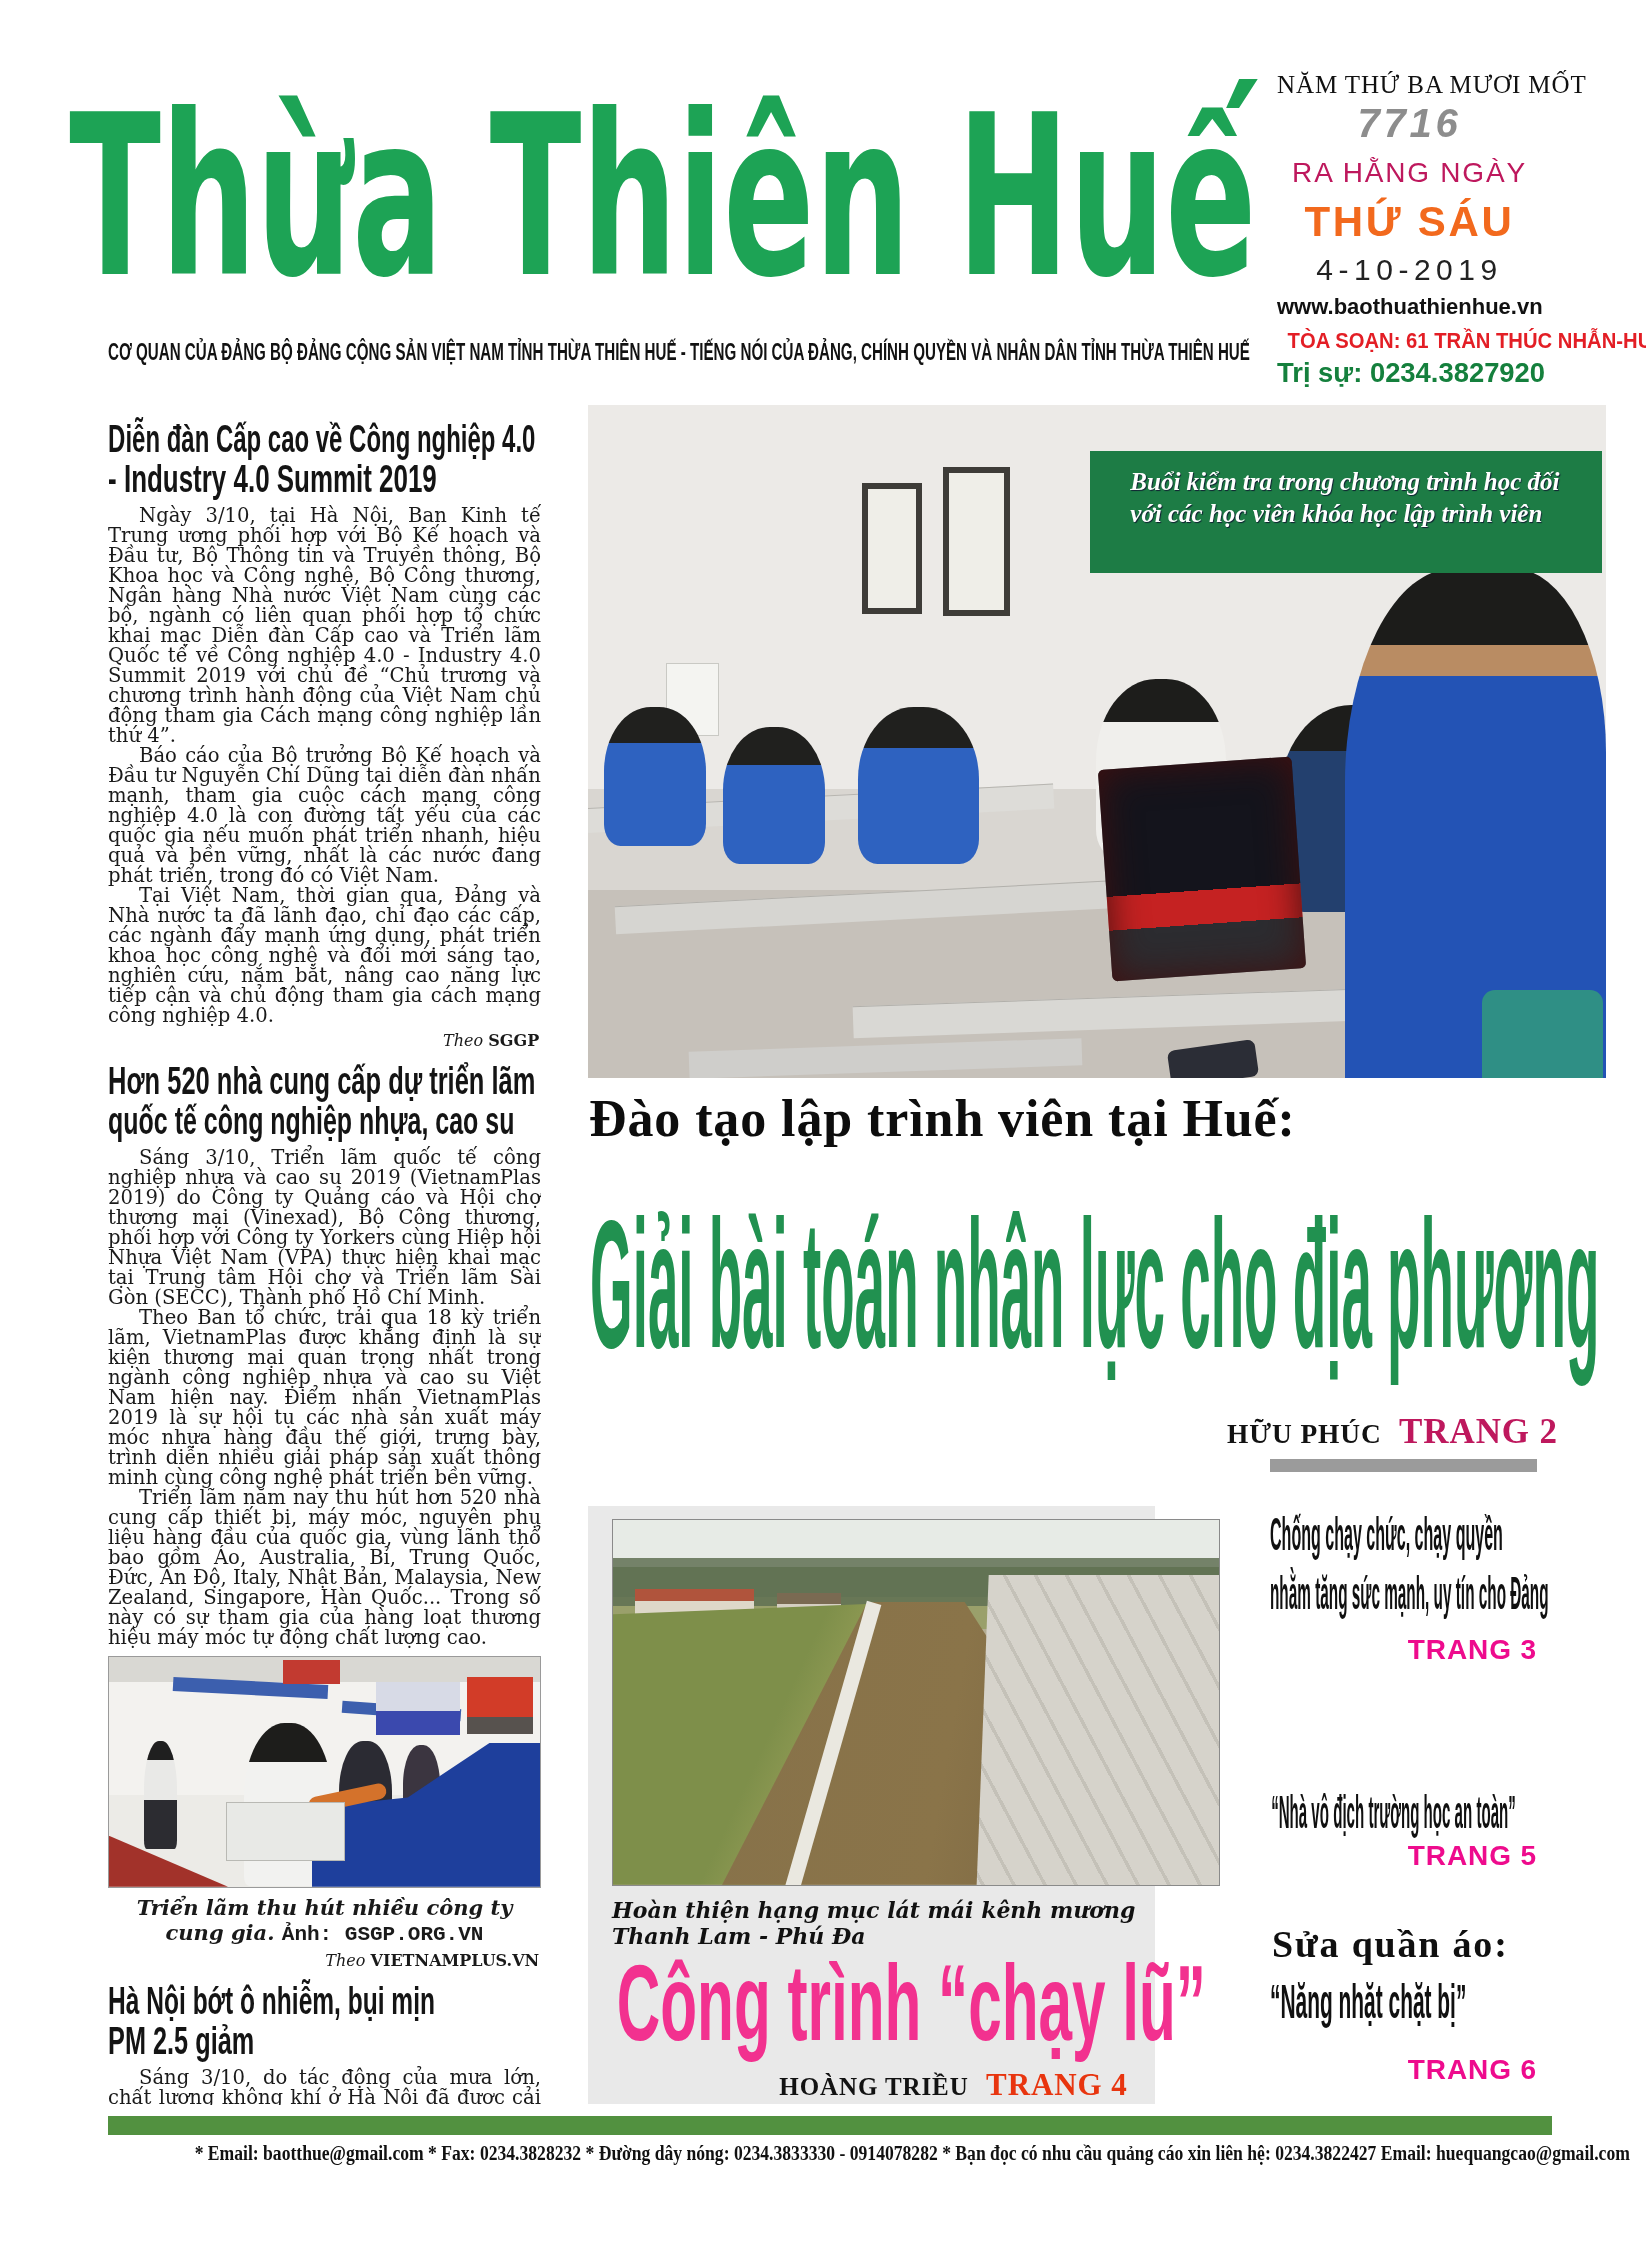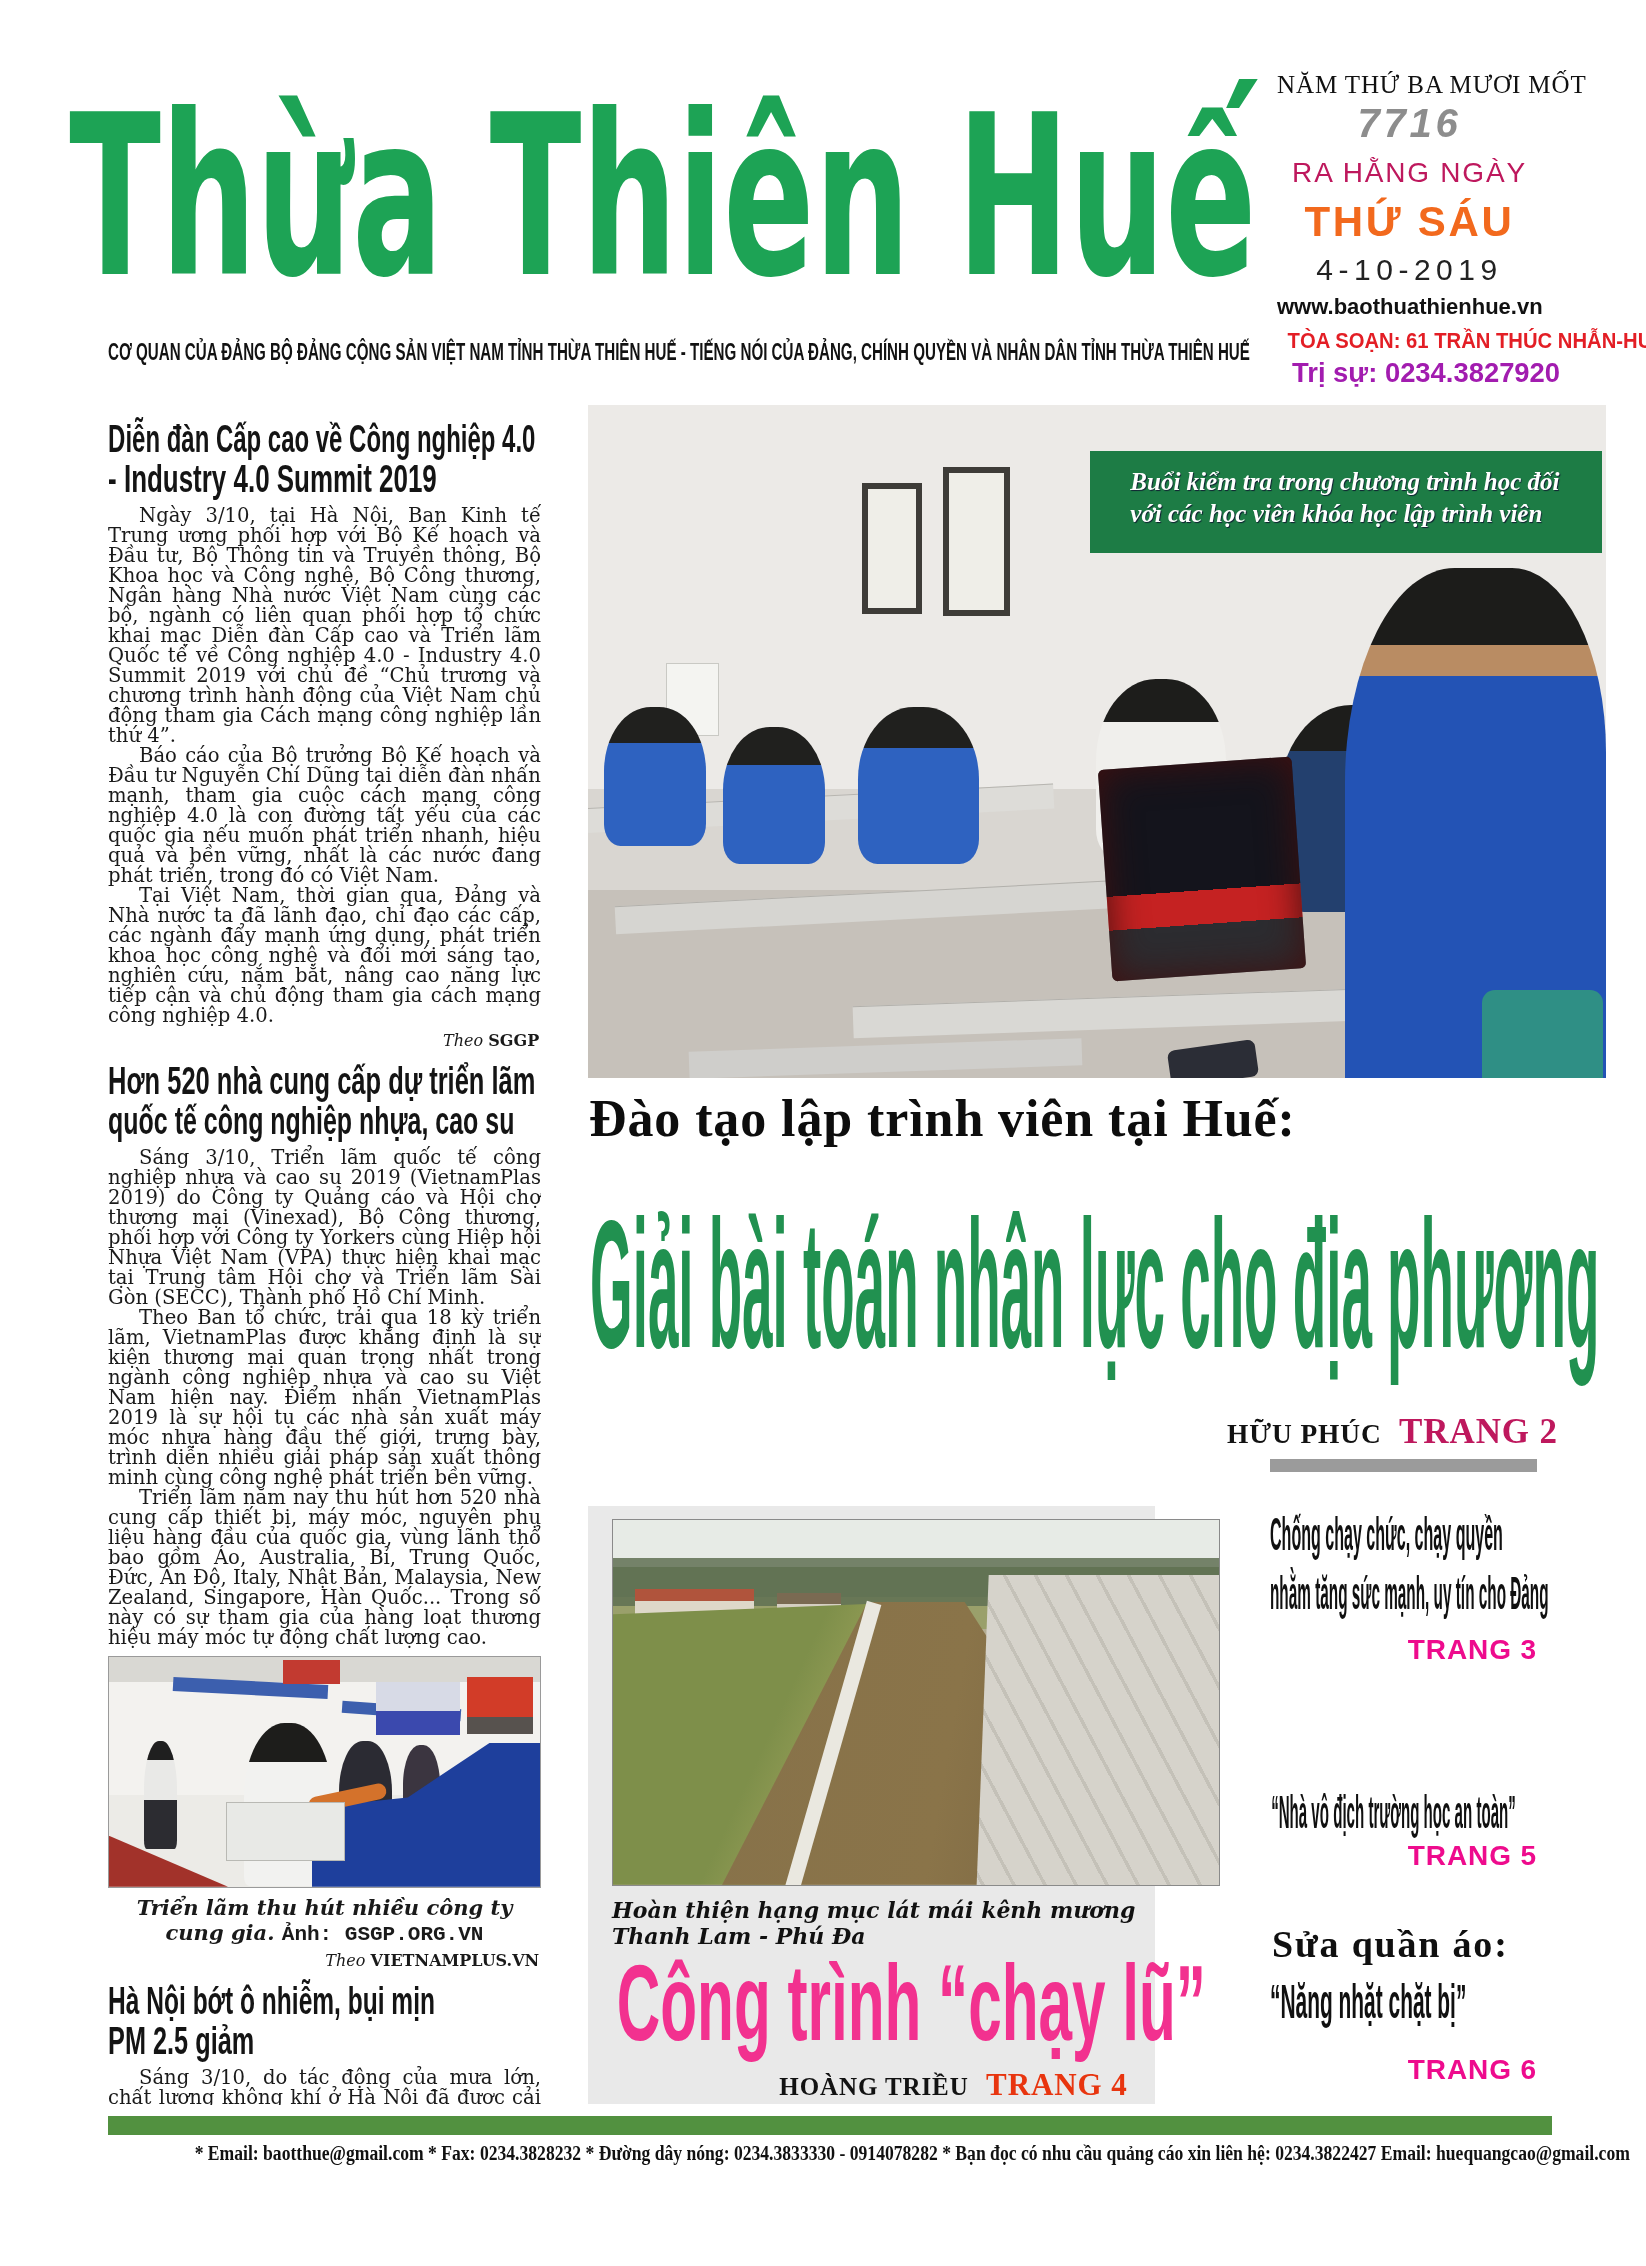--- a/index.html
+++ b/index.html
@@ -14,21 +14,21 @@
   .tagline-svg text{font:700 27px "Liberation Sans",sans-serif;fill:#121212;}
 
   .info-block{position:absolute;left:1277px;top:71px;width:265px;text-align:center;line-height:1;}
   .info-year{font:400 25px "Liberation Serif",serif;color:#111;letter-spacing:0.9px;white-space:nowrap;}
   .info-issue{font:italic 700 40px "Liberation Sans",sans-serif;color:#8d8d8d;margin-top:1.8px;letter-spacing:3.7px;}
   .info-freq{font:400 28px "Liberation Sans",sans-serif;color:#be185d;margin-top:11px;letter-spacing:1.8px;white-space:nowrap;}
   .info-weekday{font:700 42px "Liberation Sans",sans-serif;color:#f2691d;margin-top:9.1px;letter-spacing:2.7px;white-space:nowrap;}
   .info-date{font:400 30px "Liberation Sans",sans-serif;color:#222;margin-top:7.3px;letter-spacing:5.5px;white-space:nowrap;}
   .info-web{font:700 22px "Liberation Sans",sans-serif;color:#111;margin-top:7.3px;white-space:nowrap;}
   .info-address{font:700 22px "Liberation Sans",sans-serif;color:#e31e25;margin-top:7.3px;white-space:nowrap;transform:scaleX(.92);transform-origin:50% 50%;}
-  .info-phone{font:700 27.4px "Liberation Sans",sans-serif;color:#a21caf;margin-top:3.7px;white-space:nowrap;margin-left:15px;}
+  .info-phone{font:700 27.4px "Liberation Sans",sans-serif;color:#15803d;margin-top:3.7px;white-space:nowrap;}
 
   
   .leftcol{position:absolute;left:108px;top:413px;width:433px;height:1692px;overflow:hidden;}
   .hl-svg{display:block;width:433px;height:84px;overflow:visible;margin:3.7px 0 5.5px;}
   .hl-svg text{font:700 43px "Liberation Sans",sans-serif;fill:#141414;}
   .leftcol p{font-size:19.6px;line-height:20px;text-align:justify;text-indent:31px;margin:0;}
   .byline-row{text-align:right;font-size:16px;margin:4.6px 1.8px 9.1px 0;}
   .byline-prefix{font-style:italic;}
   .byline-source{font-weight:700;}
   .photo-caption-left{font:700 italic 21px "DejaVu Serif",serif;text-align:center;margin-top:7.3px;}
@@ -67,21 +67,21 @@
   .mp-s1{left:16.4px;top:302px;width:102px;height:139px;background:linear-gradient(180deg,#20201e 0 26%,#2e62c0 26%);}
   .mp-s2{left:135px;top:322px;width:102px;height:137px;background:linear-gradient(180deg,#20201e 0 28%,#2e62c0 28%);}
   .mp-s3{left:270px;top:302px;width:121px;height:157px;background:linear-gradient(180deg,#20201e 0 26%,#2e62c0 26%);}
   .mp-s4{left:508px;top:274px;width:130px;height:179px;background:linear-gradient(180deg,#1d1d1b 0 24%,#f0efec 24%);}
   .mp-s5{left:691px;top:300px;width:157px;height:207px;background:linear-gradient(180deg,#1d1d1b 0 22%,#23406e 22%);}
   .mp-teacher{left:757px;top:163px;width:261px;height:512px;background:linear-gradient(180deg,#1c1c1a 0 15%,#b98c63 15% 21%,#2353b5 21%);border-radius:42% 36% 0 0;}
   .mp-laptop{left:517px;top:358px;width:194px;height:212px;border-radius:5.5px;transform:rotate(-4deg);
      background:linear-gradient(180deg,#14141c 0 60%,#c52222 60% 76%,#2c2c30 76%);box-shadow:inset 0 0 37px #401010;}
   .mp-phone{left:581px;top:640px;width:88px;height:37px;background:#2b2d36;border-radius:7.3px;transform:rotate(-8deg);}
   .mp-chair{left:894px;top:585px;width:121px;height:89px;background:#2f8f85;border-radius:12.8px 12.8px 0 0;}
-  .main-caption-box{position:absolute;right:3.7px;top:46px;width:512px;height:102px;background:#1d7c45;
+  .main-caption-box{position:absolute;right:3.7px;top:46px;width:512px;height:122px;background:#1d7c45;
      color:#fff;font:700 italic 25px "Liberation Serif",serif;line-height:1.3;
      padding:14.6px 16.4px 0 40px;box-sizing:border-box;text-shadow:0.9px 0.9px 0.9px #123;}
 
   .kicker{position:absolute;left:589px;top:1089px;font:700 52px "Liberation Serif",serif;color:#0d0d0d;letter-spacing:0.9px;white-space:nowrap;}
   .main-hl-svg{position:absolute;left:588px;top:1148px;width:1018px;height:274px;overflow:visible;}
   .main-hl-svg text{font:700 200px "Liberation Sans",sans-serif;fill:#219150;}
   .main-byline{position:absolute;left:588px;top:1412px;width:970px;text-align:right;white-space:nowrap;}
   .author{font:700 27.4px "Liberation Serif",serif;color:#121212;letter-spacing:0.9px;}
   .pageref-red{font:700 35px "Liberation Serif",serif;color:#be185d;margin-left:12.8px;letter-spacing:0.9px;}
 

